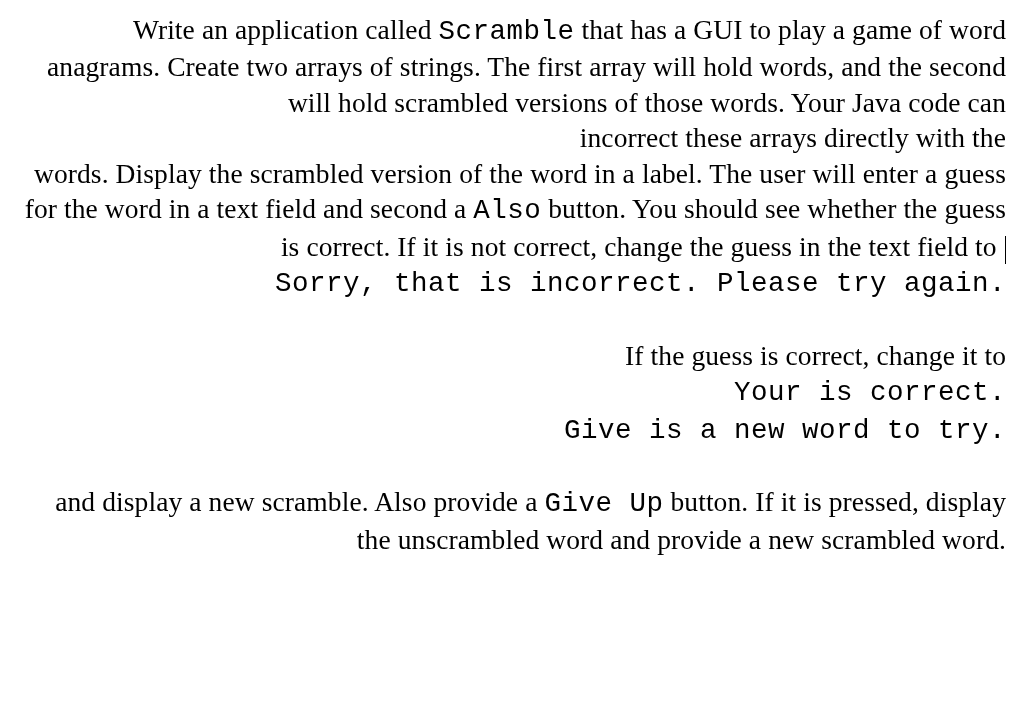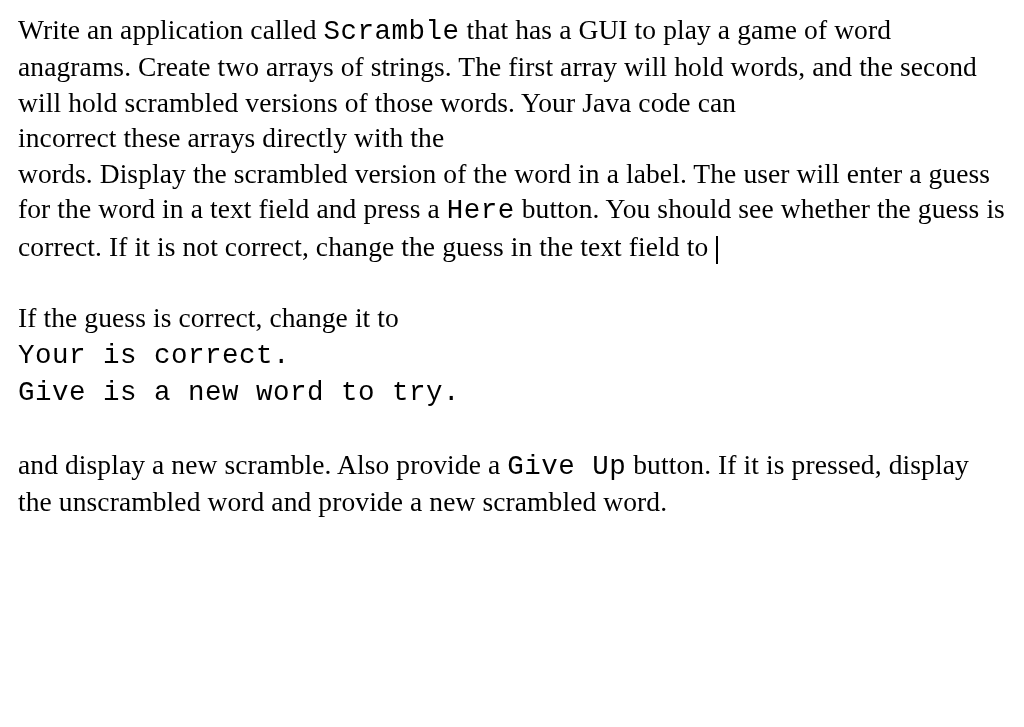--- a/index.html
+++ b/index.html
@@ -17,20 +17,21 @@
       line-height: 1.29;
       color: #000;
       letter-spacing: 0.1px;
     }
     .mono {
       font-family: 'Courier New', Courier, monospace;
       letter-spacing: 0.5px;
     }
     .para {
       margin-bottom: 36px;
+      text-align: right;
     }
     .para:last-child {
       margin-bottom: 6px;
     }
     .cursor {
       display: inline-block;
       width: 1.4px;
       height: 1.02em;
       background: #000;
       vertical-align: text-bottom;
@@ -38,21 +39,22 @@
       position: relative;
       top: 2px;
     }
   </style>
 </head>
 <body>
 
 <div class="para">
   <span>Write an application called </span><span class="mono">Scramble</span><span> that has a GUI to play a game of word anagrams. Create two arrays of strings. The first array will hold words, and the second will hold scrambled versions of those words. Your Java code can</span><br>
   <span>incorrect these arrays directly with the</span><br>
-  <span>words. Display the scrambled version of the word in a label. The user will enter a guess for the word in a text field and press a </span><span class="mono">Here</span><span> button. You should see whether the guess is correct. If it is not correct, change the guess in the text field to </span><span class="cursor"></span><br>
+  <span>words. Display the scrambled version of the word in a label. The user will enter a guess for the word in a text field and second a </span><span class="mono">Also</span><span> button. You should see whether the guess is correct. If it is not correct, change the guess in the text field to </span><span class="cursor"></span><br>
+  <span class="mono">Sorry, that is incorrect. Please try again.</span>
 </div>
 
 <div class="para">
   <span>If the guess is correct, change it to</span><br>
   <span class="mono">Your is correct.</span><br>
   <span class="mono">Give is a new word to try.</span>
 </div>
 
 <div class="para">
   <span>and display a new scramble. Also provide a </span><span class="mono">Give Up</span><span> button. If it is pressed, display the unscrambled word and provide a new scrambled word.</span>

